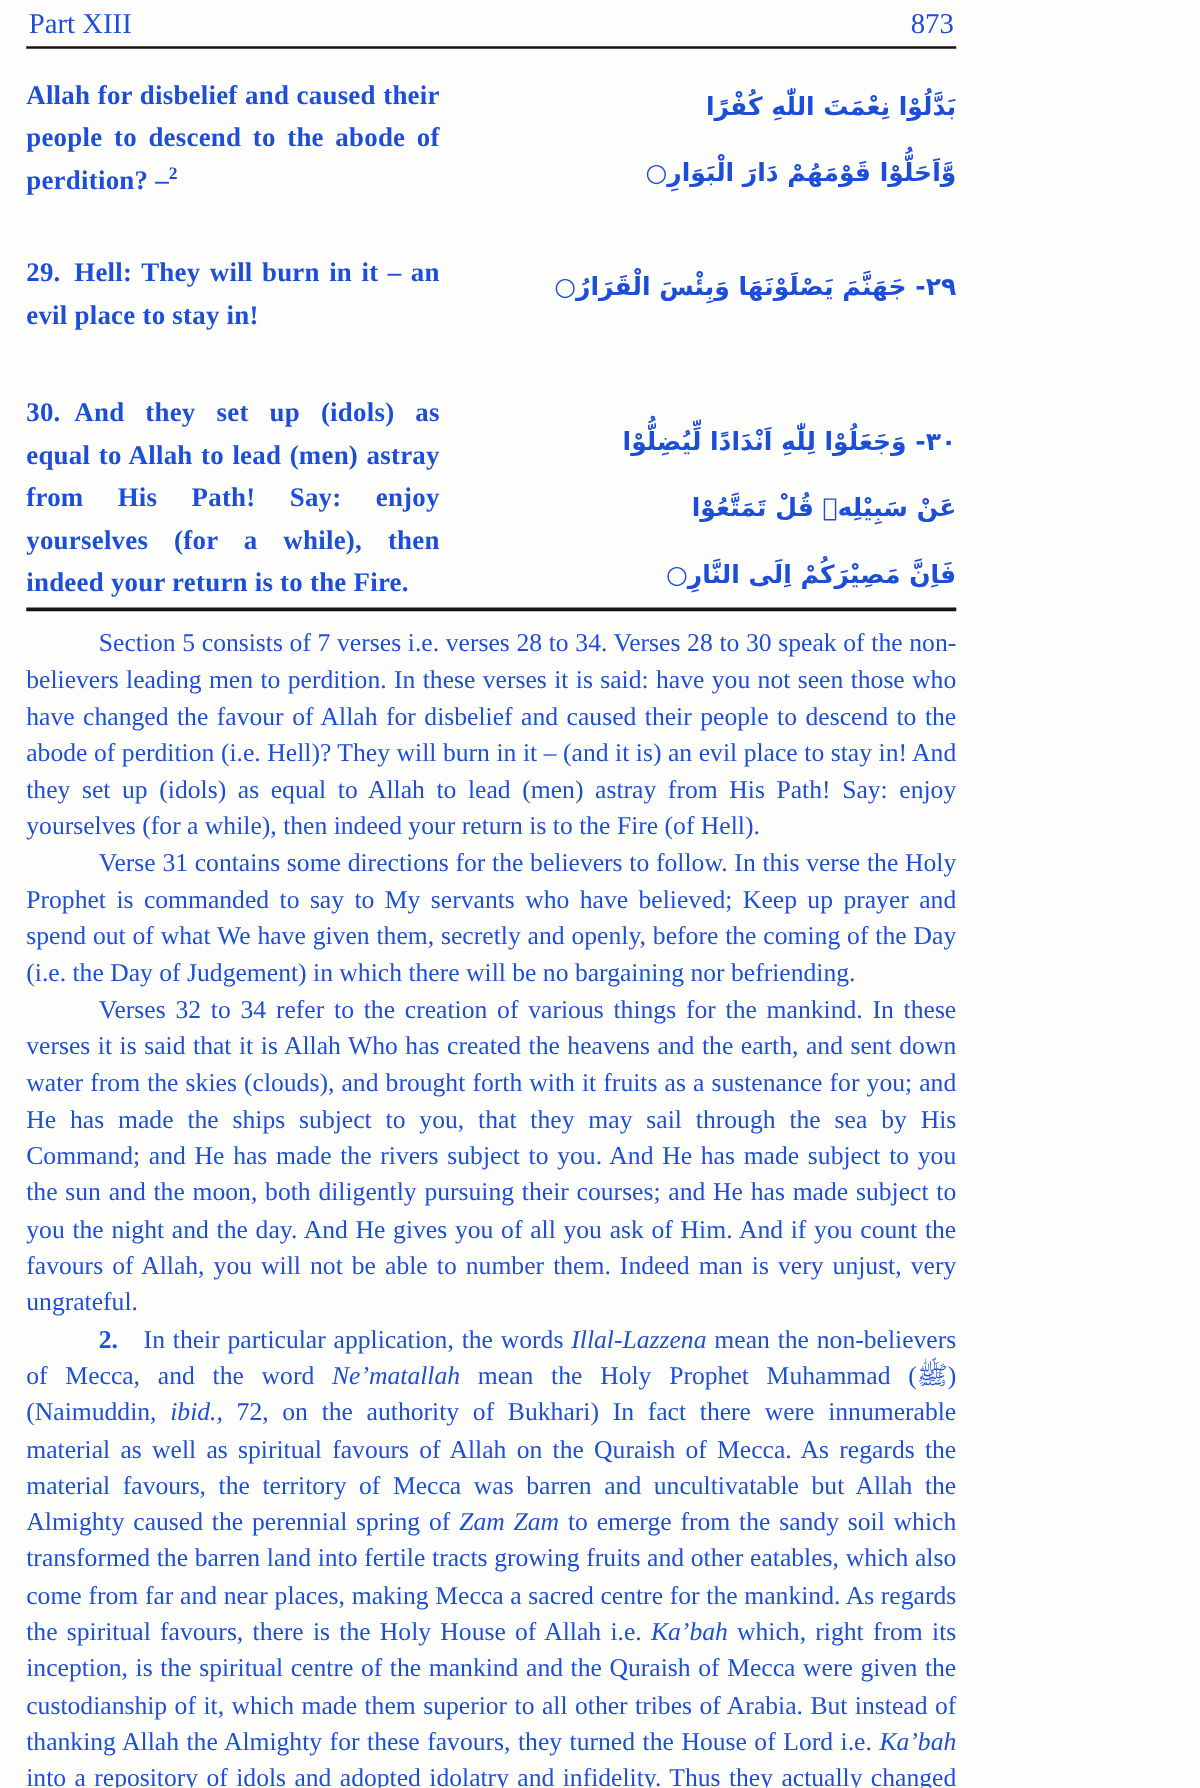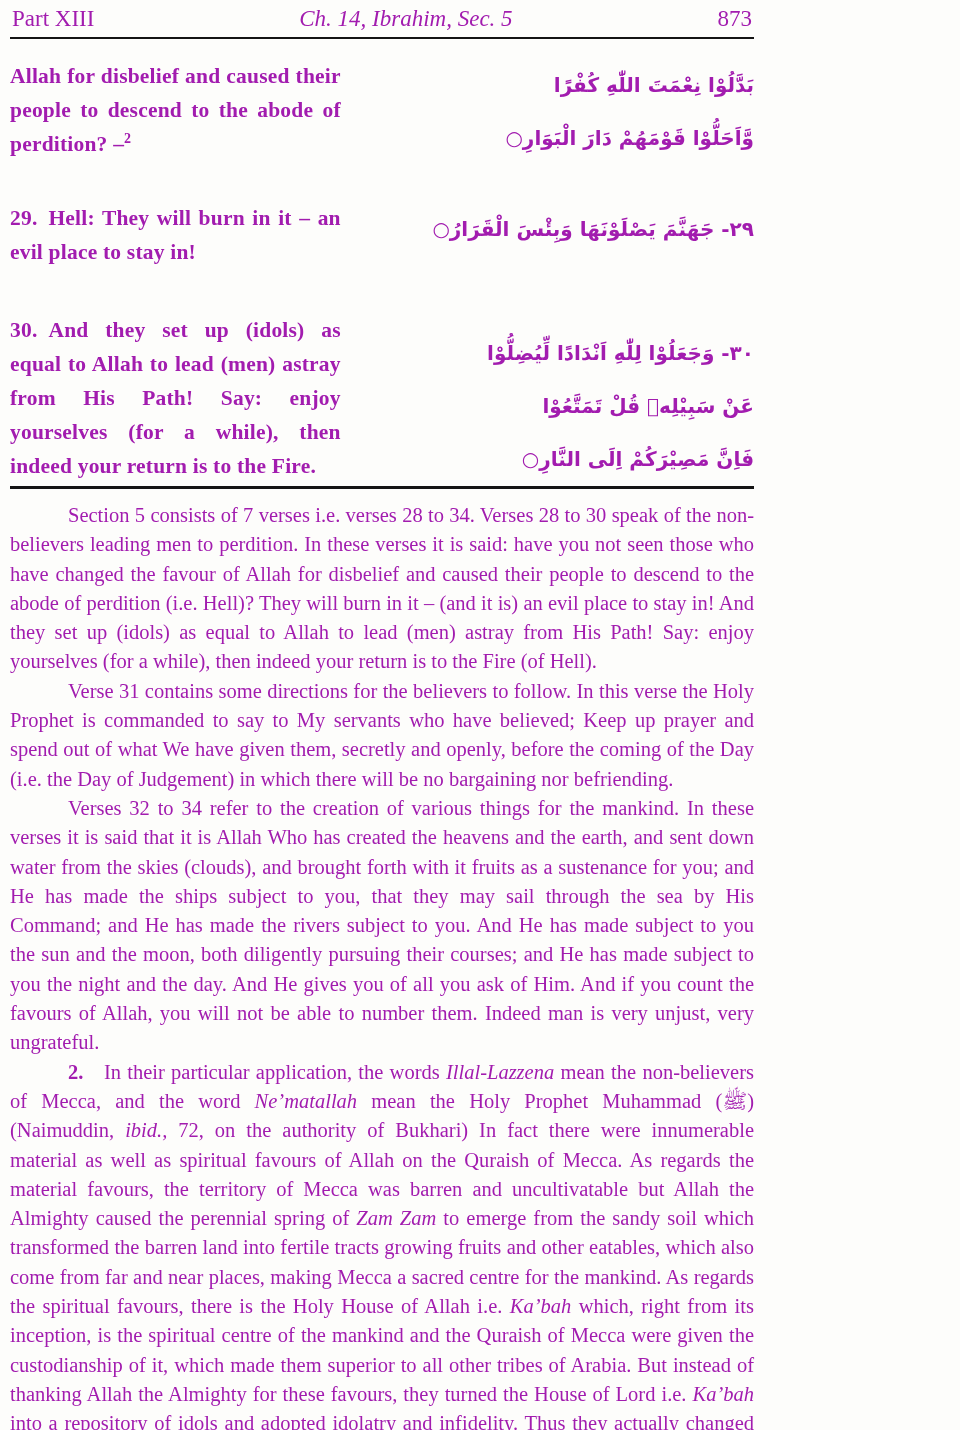--- a/index.html
+++ b/index.html
@@ -8,22 +8,23 @@
     width: 960px;
     height: 1430px;
     background: #fdfdfb;
     overflow: hidden;
   }
   .page {
     box-sizing: border-box;
     width: 764px;
     height: 1430px;
     padding: 4px 10px 0 10px;
-    color: #a21caf;
+    color: #1d4ed8;
     font-family: "Liberation Serif", serif;
+    margin-left: 11px;
   }
   
   .header {
     display: flex;
     justify-content: space-between;
     align-items: baseline;
     font-size: 23px;
     padding: 2px 2px 5px 2px;
   }
   .h-center { font-style: italic; }
@@ -78,21 +79,20 @@
     text-indent: 58px;
   }
 </style>
 </head>
 <body>
 
 <div class="page">
 
   <div class="header">
     <span class="h-left">Part XIII</span>
-    <span class="h-center">Ch. 14, Ibrahim, Sec. 5</span>
     <span class="h-right">873</span>
   </div>
 
   <div class="rule"></div>
 
   <div class="verses">
 
     <div class="verse-row row1">
       <div class="english"><span>Allah for disbelief and caused their people to descend to the abode of perdition? –</span><sup>2</sup></div>
       <div class="arabic">بَدَّلُوْا نِعْمَتَ اللّٰهِ كُفْرًا

